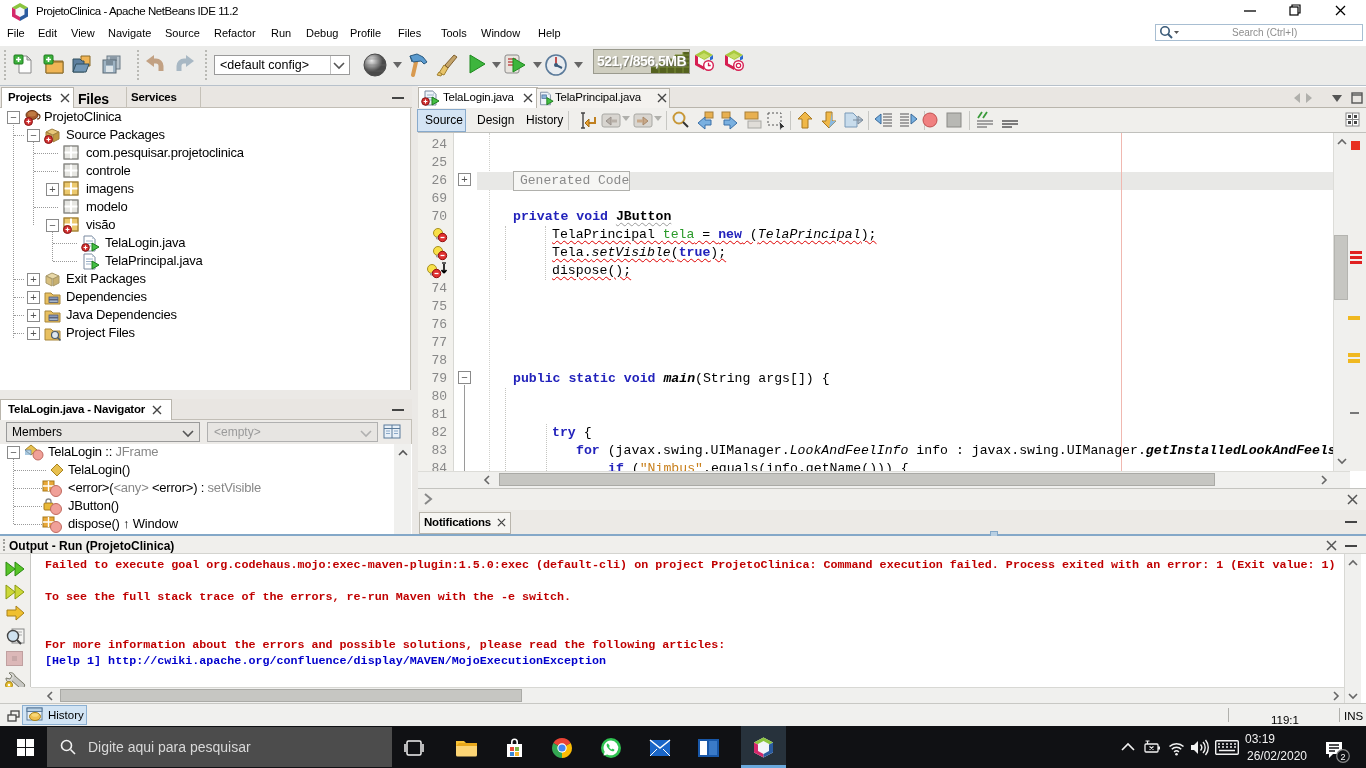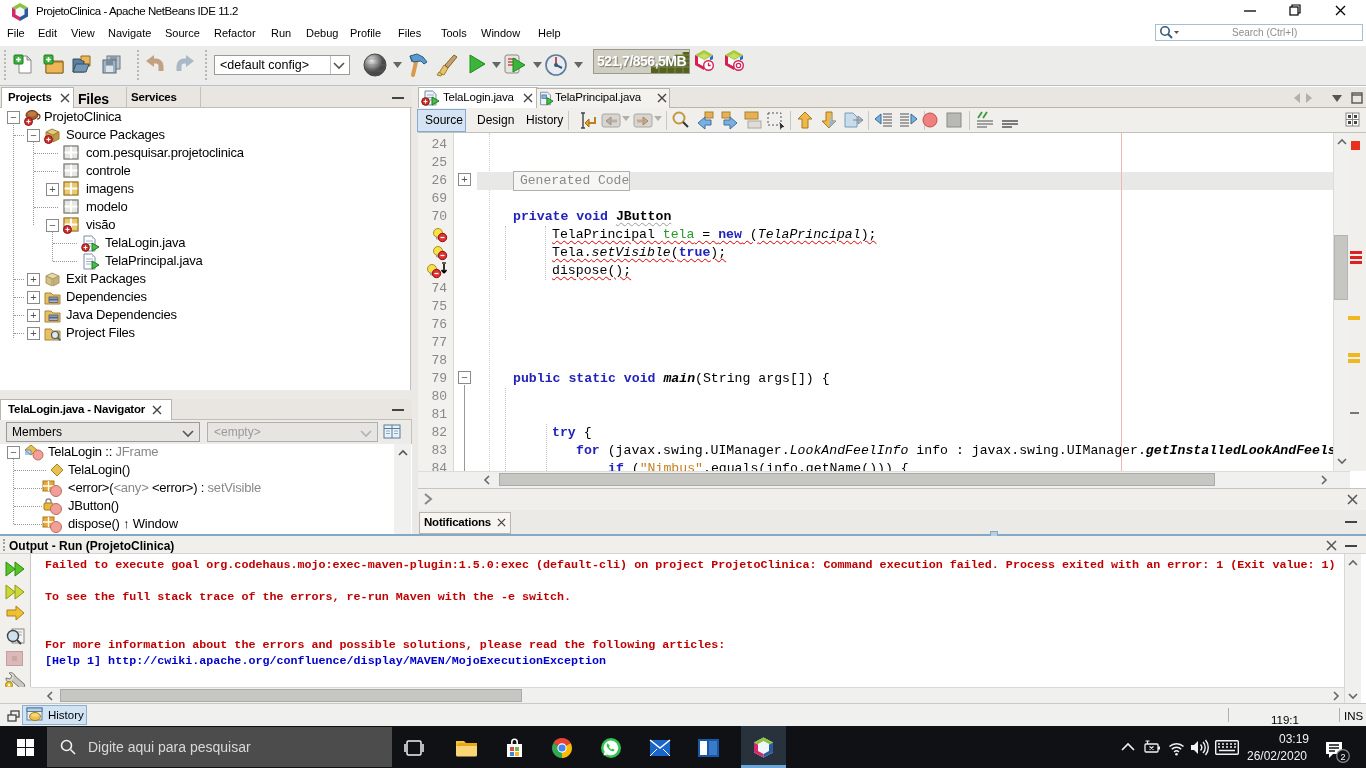--- a/index.html
+++ b/index.html
@@ -821,21 +821,21 @@
         <circle cx="9.5" cy="15.2" r="1.3" fill="#f2f2f2"></circle>
       </svg>
 <svg class="ab" style="left:1190px;top:739px" width="19" height="17" viewBox="0 0 19 17">
         <path d="M1 6h3l4-4v13l-4-4H1z" fill="#f2f2f2"></path>
         <path d="M10.5 5.5a4.5 4.5 0 0 1 0 6M13 3a8 8 0 0 1 0 11M15.5 1a11.5 11.5 0 0 1 0 15" fill="none" stroke="#f2f2f2" stroke-width="1.4"></path>
       </svg>
 <svg class="ab" style="left:1215px;top:740px" width="24" height="15" viewBox="0 0 24 15">
         <rect x="0.7" y="0.7" width="22.6" height="13.6" rx="1" fill="none" stroke="#f2f2f2" stroke-width="1.4"></rect>
         <path d="M3 4h2M7 4h2M11 4h2M15 4h2M19 4h2M3 7h2M7 7h2M11 7h2M15 7h2M19 7h2M4 10.5h16" stroke="#f2f2f2" stroke-width="1.4"></path>
       </svg>
-<div class="ab" style="left:1245px;top:732px;width:64px;height:12px;font-size:12px;color:#f2f2f2;text-align:right">03:19</div>
+<div class="ab" style="left:1245px;top:732px;width:64px;height:12px;font-size:12px;color:#f2f2f2;text-align:left">03:19</div>
 <div class="ab" style="left:1245px;top:749px;width:64px;height:12px;font-size:12px;color:#f2f2f2;text-align:center">26/02/2020</div>
 <svg class="ab" style="left:1324px;top:741px" width="26" height="22" viewBox="0 0 26 22">
         <path d="M2 1h16v12h-9l-4 4v-4H2z" fill="#fff"></path>
         <path d="M5 4h10M5 7h10M5 10h6" stroke="#101114" stroke-width="1.3"></path>
         <circle cx="19" cy="15" r="6.3" fill="#101114" stroke="#888" stroke-width="1.2"></circle>
         <text x="19" y="19" text-anchor="middle" font-size="9" fill="#fff" font-family="Liberation Sans">2</text>
       </svg>
 </div>
 
 </div>

